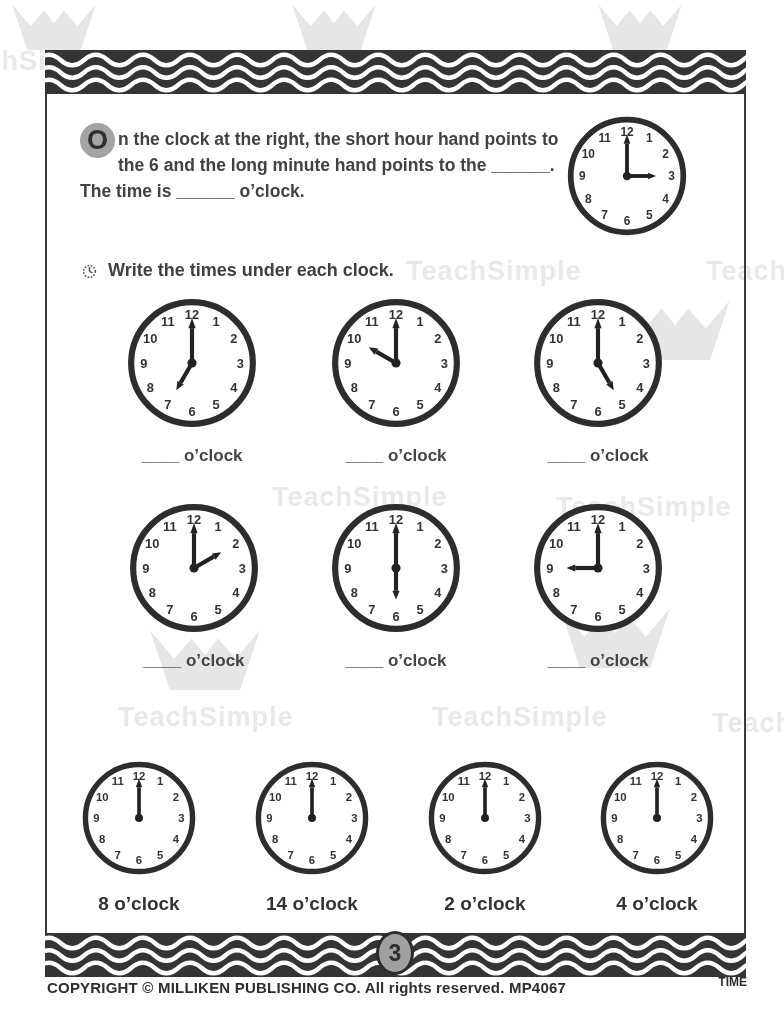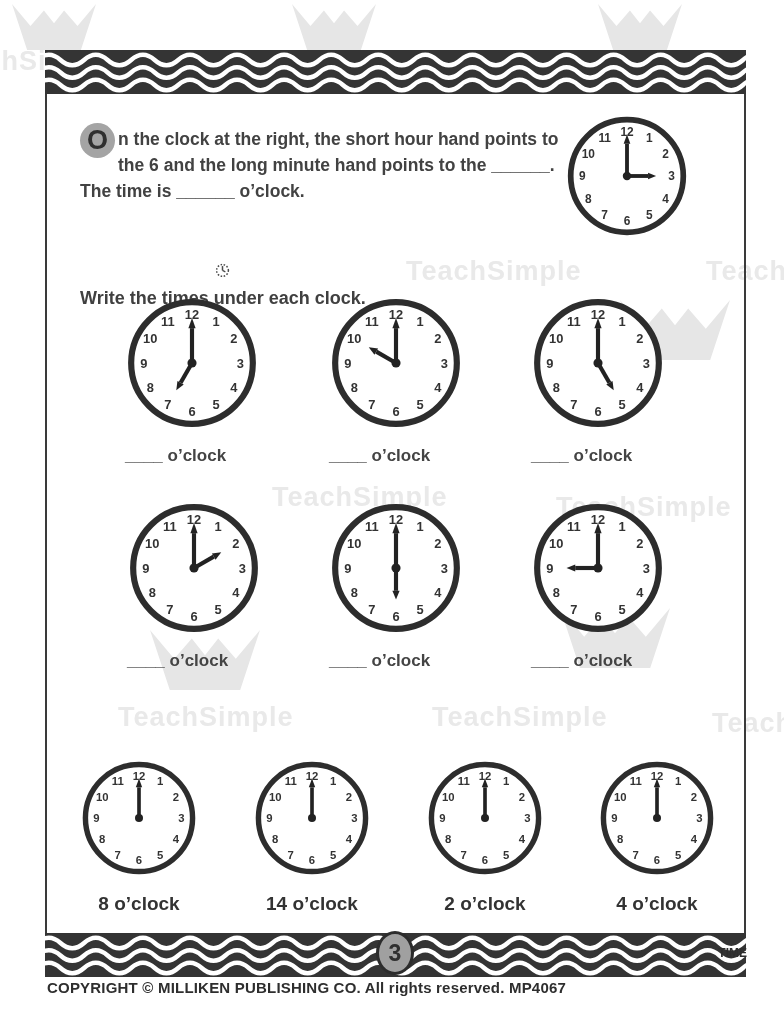--- a/index.html
+++ b/index.html
@@ -34,44 +34,44 @@
   }
   .drop-cap{
     float:left;width:35px;height:35px;border-radius:50%;background:#a4a4a4;
     color:#2f2f2f;font-size:27px;font-weight:bold;text-align:center;line-height:35px;
     margin:-3px 3px 0 0;
   }
   .blank{font-weight:bold;color:#3a3a3a;letter-spacing:0;text-align:center;}
   
   .section-header{
     position:absolute;display:flex;align-items:center;gap:9px;
-    font-size:18px;font-weight:600;color:#404040;white-space:nowrap;flex-direction:column;
+    font-size:18px;font-weight:600;color:#404040;white-space:nowrap;
   }
   .section-header .ticon{flex:0 0 auto;display:block;}
   
   .clock{position:absolute;}
   .oclock-label{
-    position:absolute;font-size:17px;font-weight:600;color:#444;
+    position:absolute;text-align:center;font-size:17px;font-weight:600;color:#444;
   }
   .draw-label{
     position:absolute;text-align:center;font-size:19px;font-weight:bold;color:#333;
   }
   
   .page-badge{
     position:absolute;left:329px;top:881px;width:38px;height:44px;z-index:3;
     background:#a0a0a0;border:3px solid #2c2c2c;border-radius:50%;box-sizing:border-box;
     display:flex;align-items:center;justify-content:center;
     font-size:23px;font-weight:bold;color:#2f2f2f;
   }
   .copyright{
     position:absolute;left:47px;top:979px;z-index:2;
     font-size:15px;letter-spacing:.2px;color:#2e2e2e;font-weight:600;
   }
   .category{
-    position:absolute;right:37px;top:946px;z-index:2;
+    position:absolute;right:37px;top:975px;z-index:2;
     font-size:12px;font-weight:600;color:#2e2e2e;
   }
 </style>
 </head>
 <body>
 
 <div class="owl" style="left:12px;top:4px;width:84px;height:46px;"></div>
 <div class="owl" style="left:292px;top:4px;width:84px;height:46px;"></div>
 <div class="owl" style="left:598px;top:4px;width:84px;height:46px;"></div>
 <div class="owl" style="left:620px;top:300px;width:110px;height:60px;"></div>

